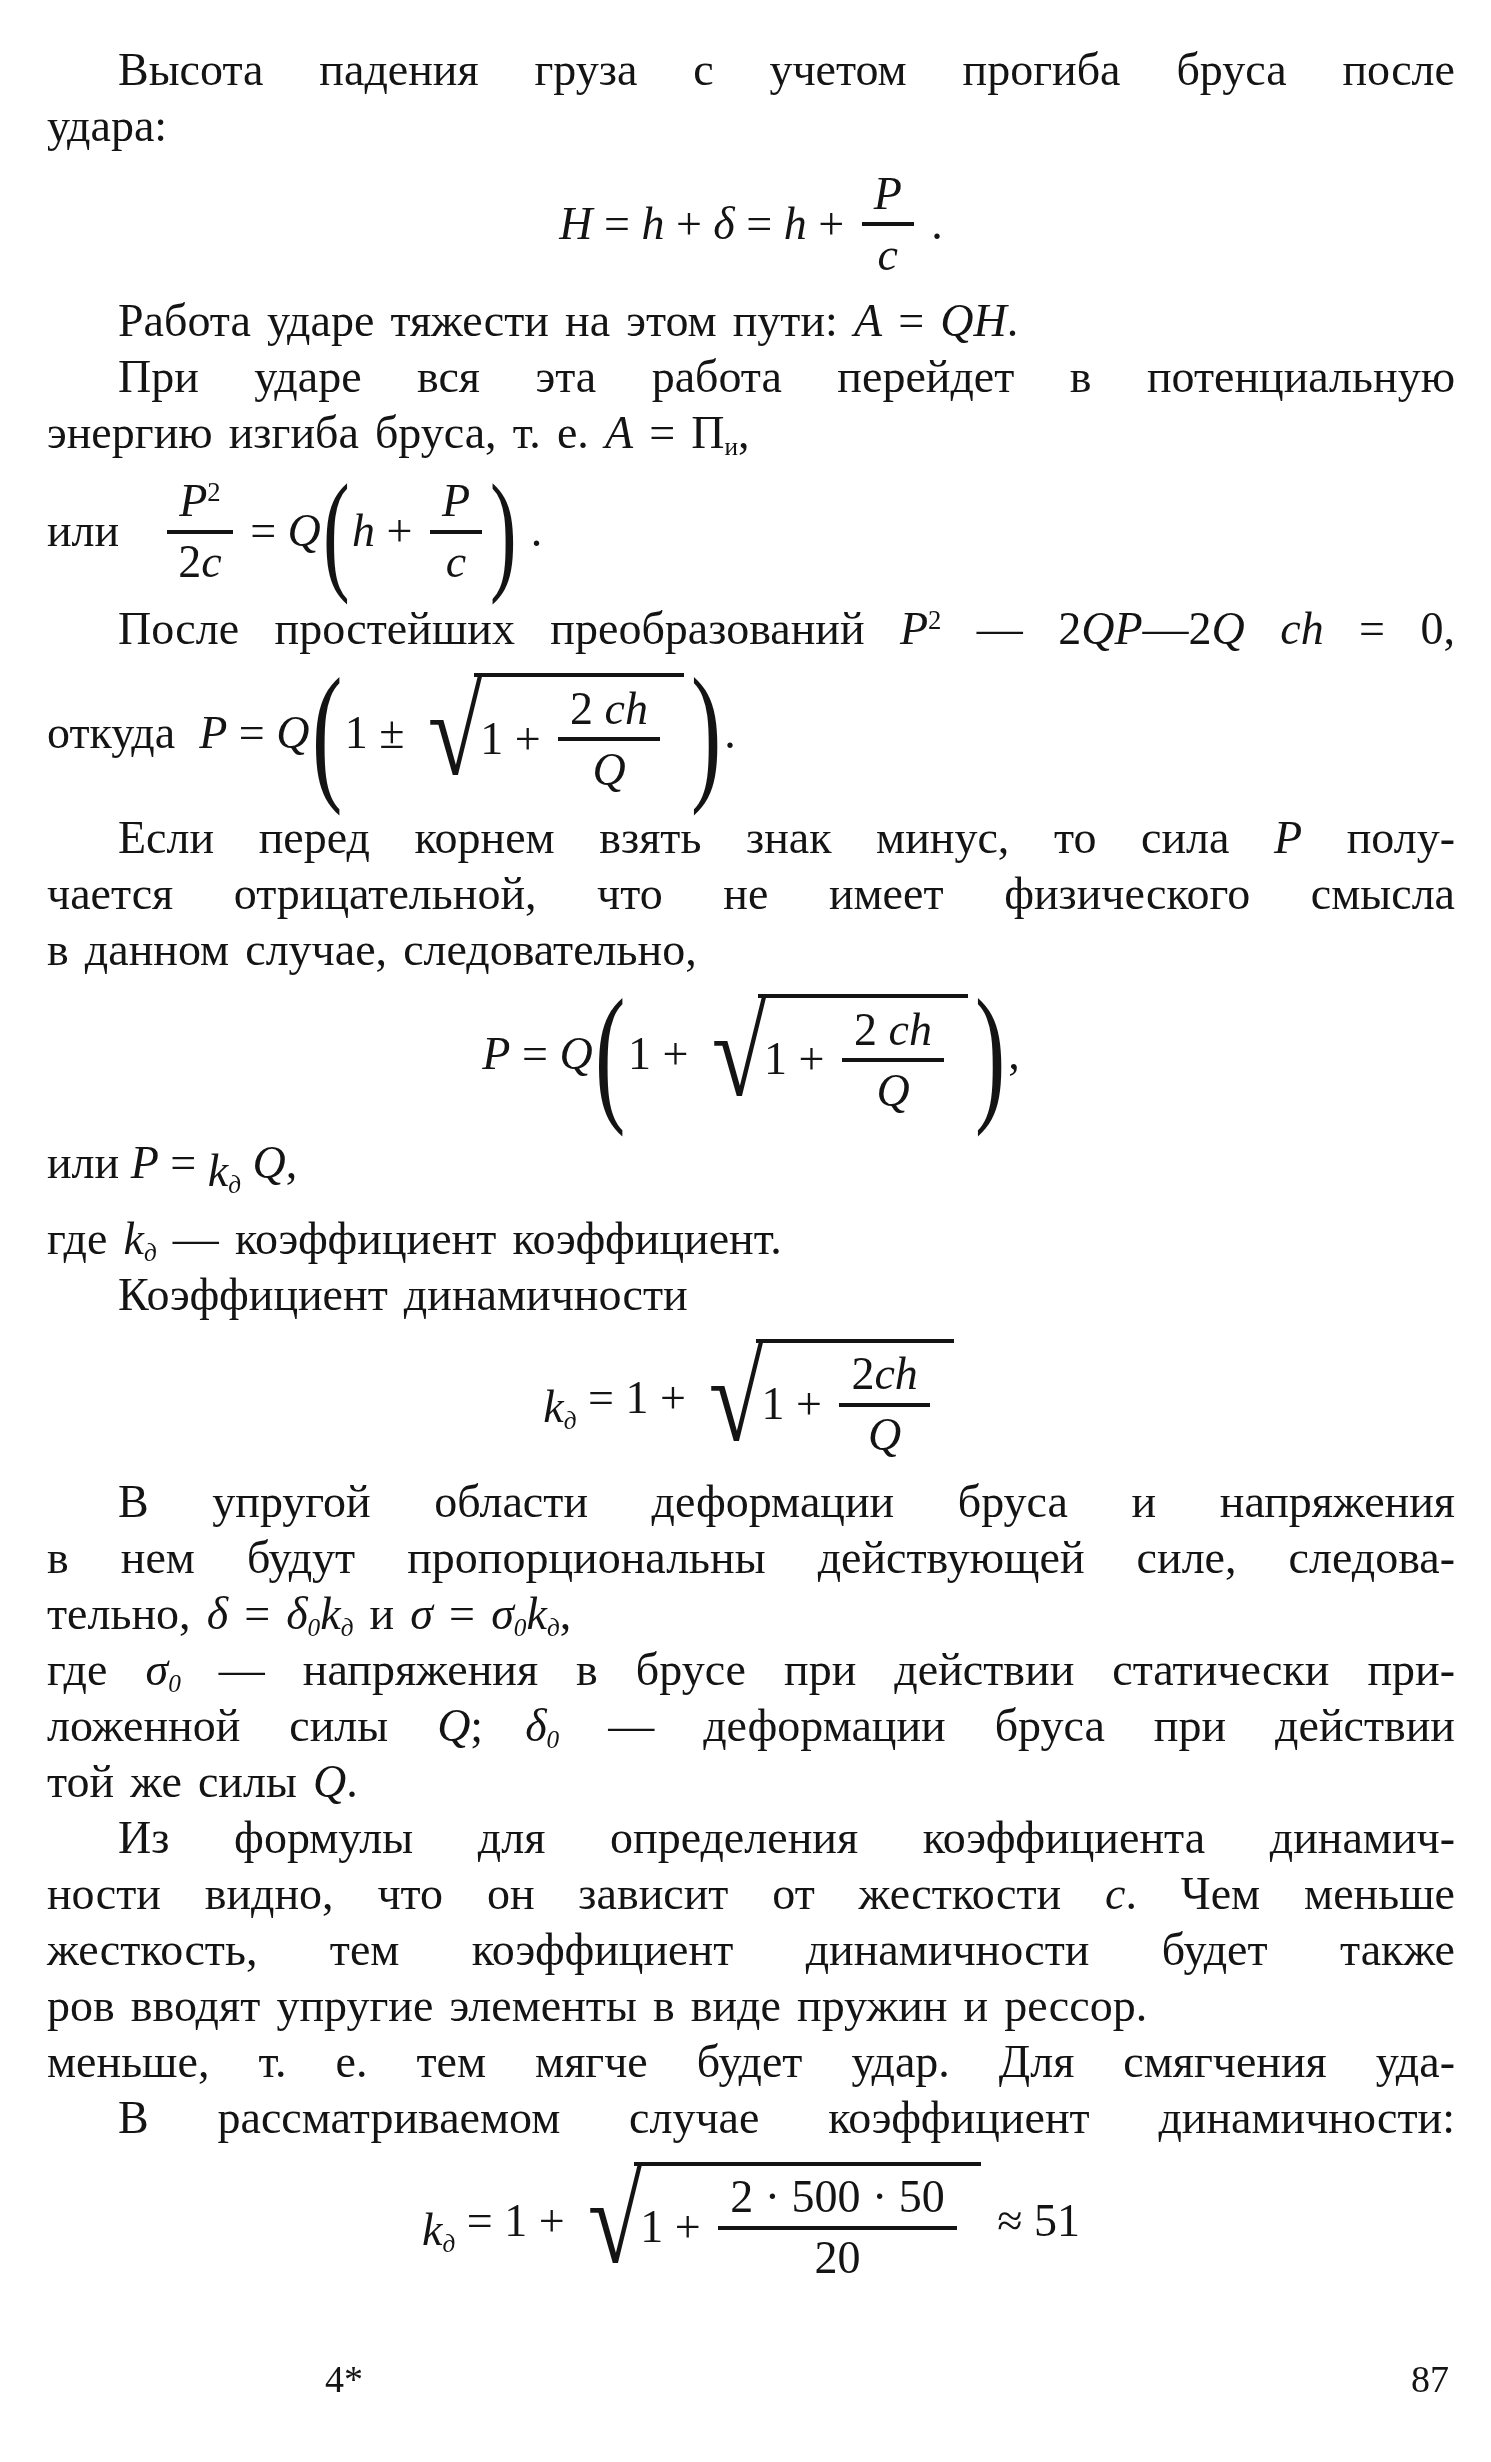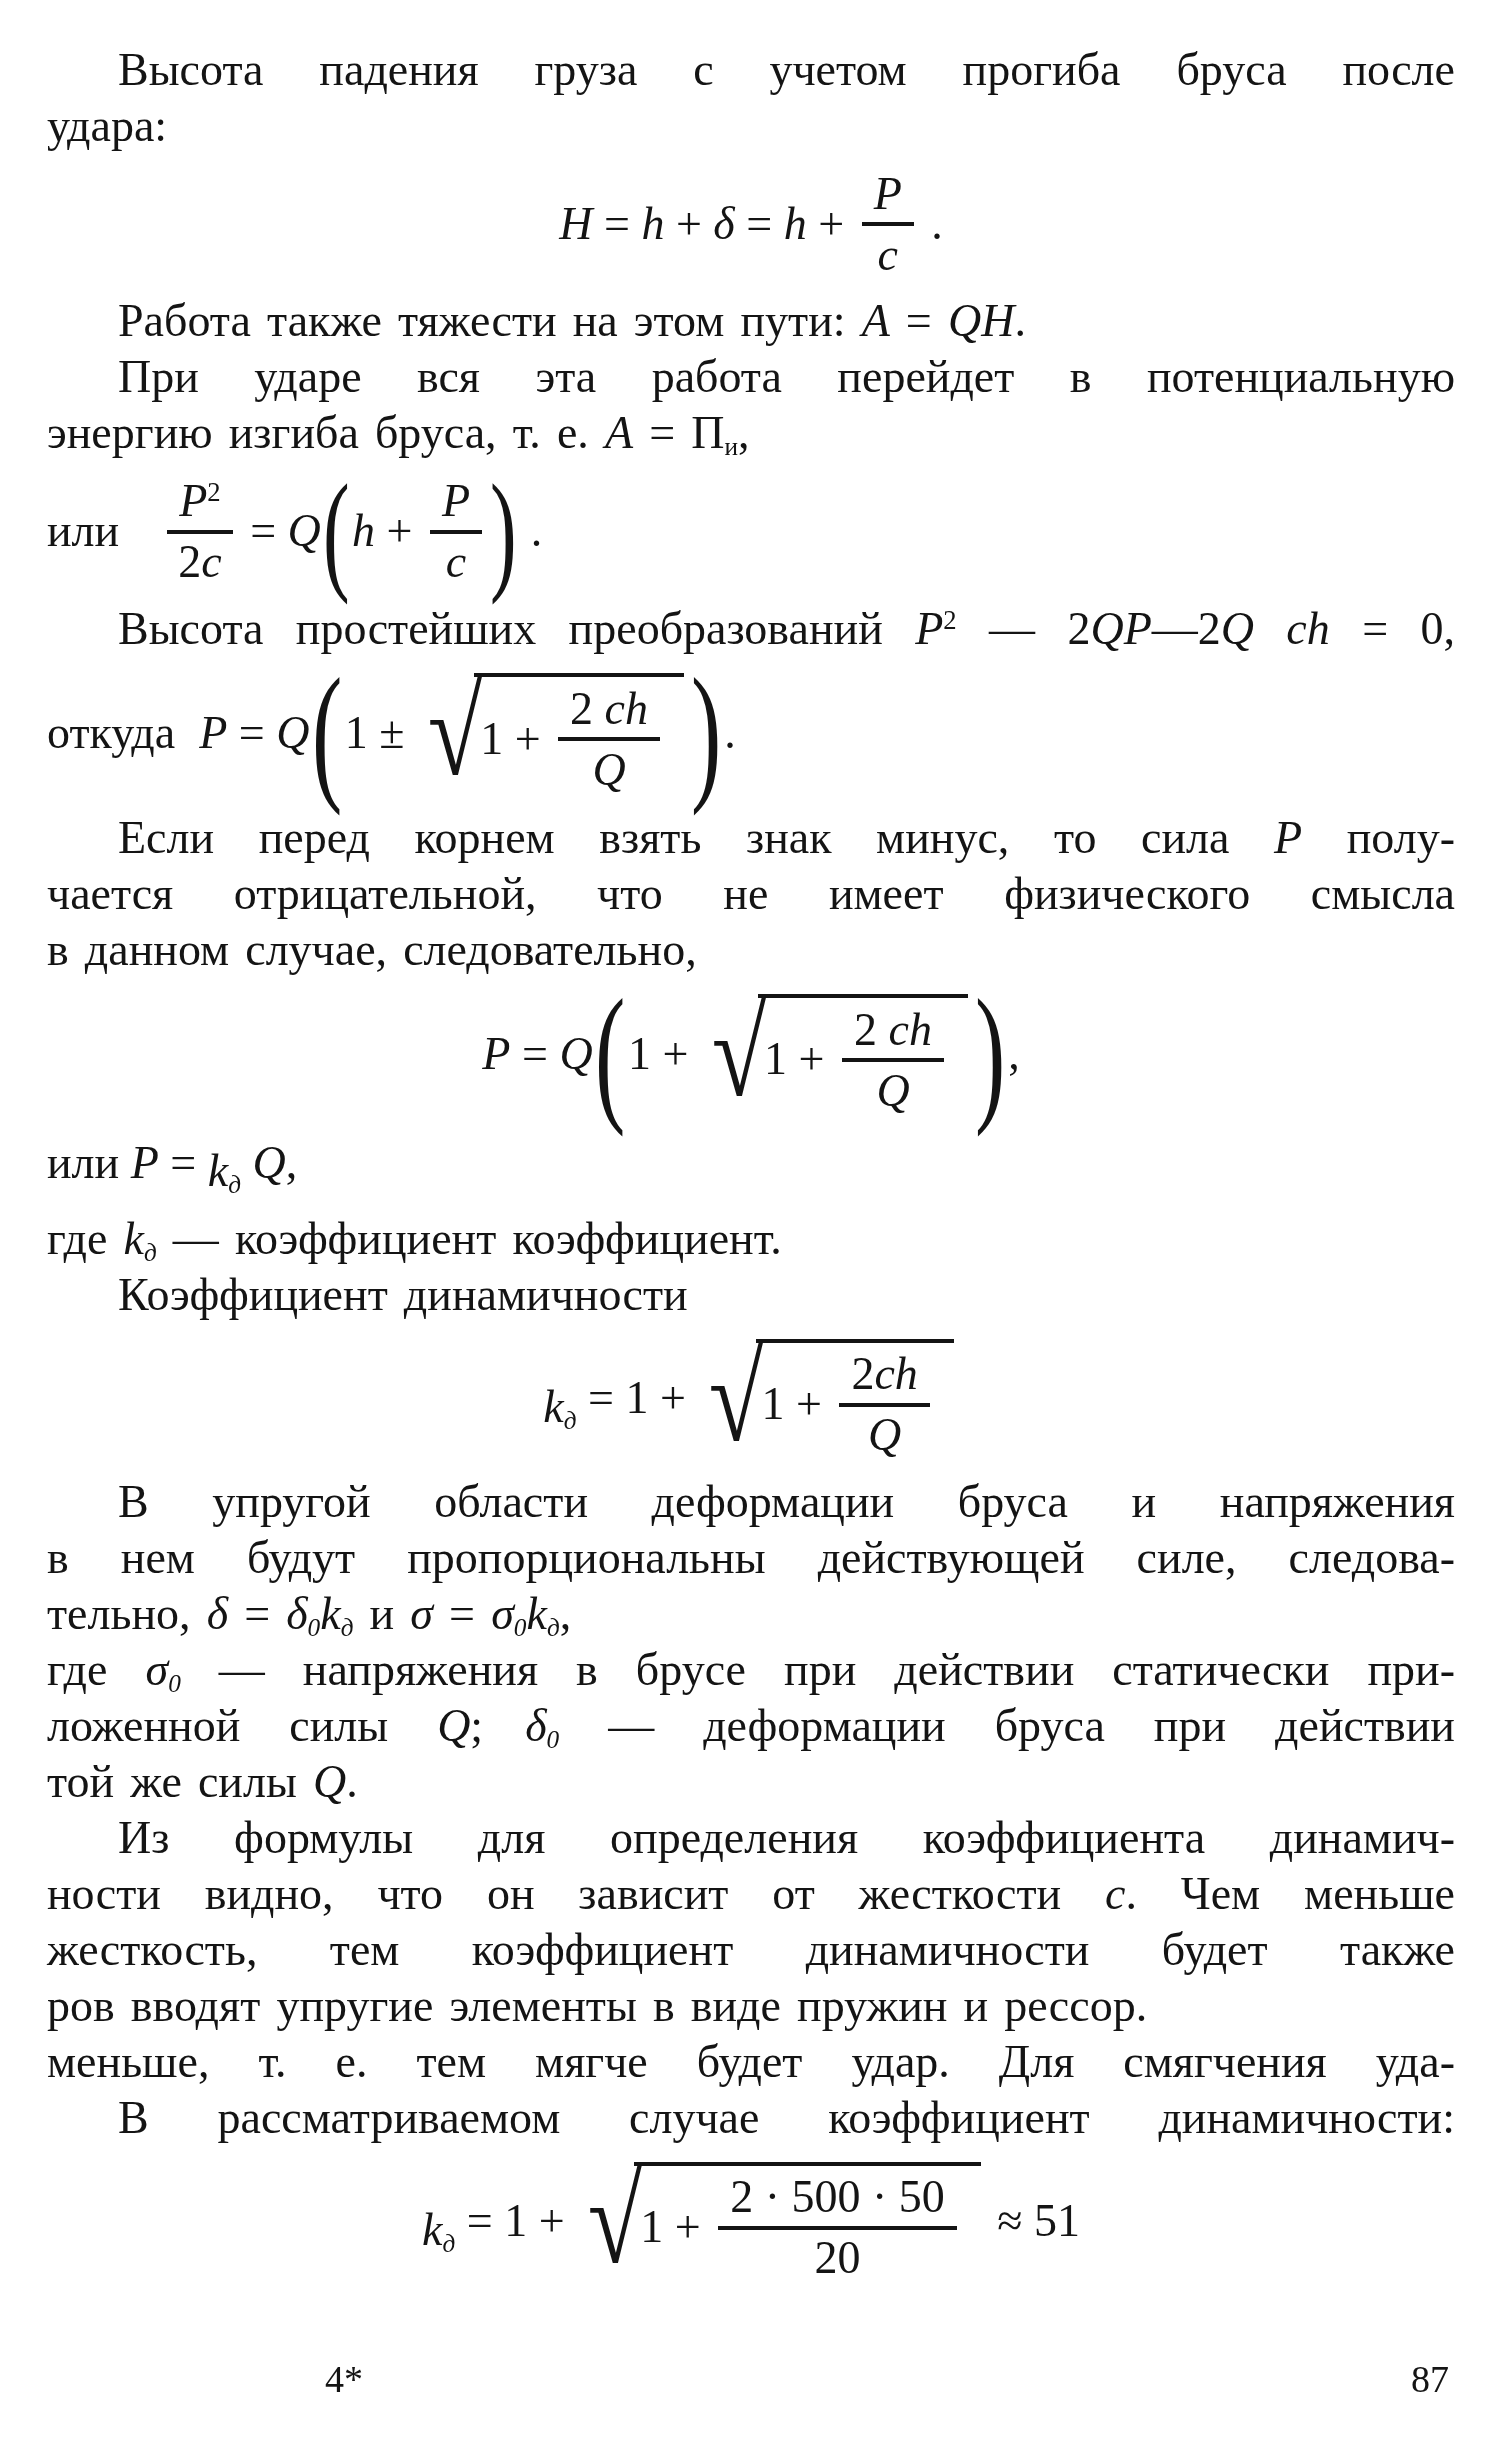--- a/index.html
+++ b/index.html
@@ -46,31 +46,31 @@
 <div class="page">
   <div class="content">
       <div class="para">
         <div class="line indent justify"><span class="rm">Высота падения груза с учетом прогиба бруса после</span></div>
         <div class="line"><span class="rm">удара:</span></div>
       </div>
       <div class="formula center">
         <span class="fx"><span class="it">H</span><span class="rm"> = </span><span class="it">h</span><span class="rm"> + </span><span class="it">δ</span><span class="rm"> = </span><span class="it">h</span><span class="rm"> + </span><span class="frac"><span class="fnum"><span class="it">P</span></span><span class="fden"><span class="it">c</span></span></span><span class="rm"> .</span></span>
       </div>
       <div class="para">
-        <div class="line indent"><span class="rm">Работа также тяжести на этом пути: </span><span class="it">A</span><span class="rm"> = </span><span class="it">QH</span><span class="rm">.</span></div>
+        <div class="line indent"><span class="rm">Работа ударе тяжести на этом пути: </span><span class="it">A</span><span class="rm"> = </span><span class="it">QH</span><span class="rm">.</span></div>
       </div>
       <div class="para">
         <div class="line indent justify"><span class="rm">При ударе вся эта работа перейдет в потенциальную</span></div>
         <div class="line"><span class="rm">энергию изгиба бруса, т. е. </span><span class="it">A</span><span class="rm"> = </span><span class="bs"><span class="b">П</span><span class="s">и</span></span><span class="rm">,</span></div>
       </div>
       <div class="formula left">
         <span class="fx"><span class="rm">или</span><span class="gap" style="width: 42px;"></span><span class="frac"><span class="fnum"><span class="it">P</span><span class="sup">2</span></span><span class="fden"><span class="rm">2</span><span class="it">c</span></span></span><span class="rm"> = </span><span class="it">Q</span><span class="paren" style="font-size: 2.9em;">(</span><span class="it">h</span><span class="rm"> + </span><span class="frac"><span class="fnum"><span class="it">P</span></span><span class="fden"><span class="it">c</span></span></span><span class="paren" style="font-size: 2.9em;">)</span><span class="rm"> .</span></span>
       </div>
       <div class="para">
-        <div class="line indent justify"><span class="rm">Высота простейших преобразований </span><span class="it">P</span><span class="sup">2</span><span class="rm"> — 2</span><span class="it">QP</span><span class="rm">—2</span><span class="it">Q ch</span><span class="rm"> = 0,</span></div>
+        <div class="line indent justify"><span class="rm">После простейших преобразований </span><span class="it">P</span><span class="sup">2</span><span class="rm"> — 2</span><span class="it">QP</span><span class="rm">—2</span><span class="it">Q ch</span><span class="rm"> = 0,</span></div>
       </div>
       <div class="formula left">
         <span class="fx"><span class="rm">откуда</span><span class="gap" style="width: 24px;"></span><span class="it">P</span><span class="rm"> = </span><span class="it">Q</span><span class="paren" style="font-size: 3.3em;">(</span><span class="rm">1 ± </span><span class="sqrt"><span class="sgn">√</span><span class="bod"><span class="rm">1 + </span><span class="frac"><span class="fnum"><span class="rm">2 </span><span class="it">ch</span></span><span class="fden"><span class="it">Q</span></span></span></span></span><span class="paren" style="font-size: 3.3em;">)</span><span class="rm">.</span></span>
       </div>
       <div class="para">
         <div class="line indent justify"><span class="rm">Если перед корнем взять знак минус, то сила </span><span class="it">P</span><span class="rm"> полу-</span></div>
         <div class="line justify"><span class="rm">чается отрицательной, что не имеет физического смысла</span></div>
         <div class="line"><span class="rm">в данном случае, следовательно,</span></div>
       </div>
       <div class="formula center">

